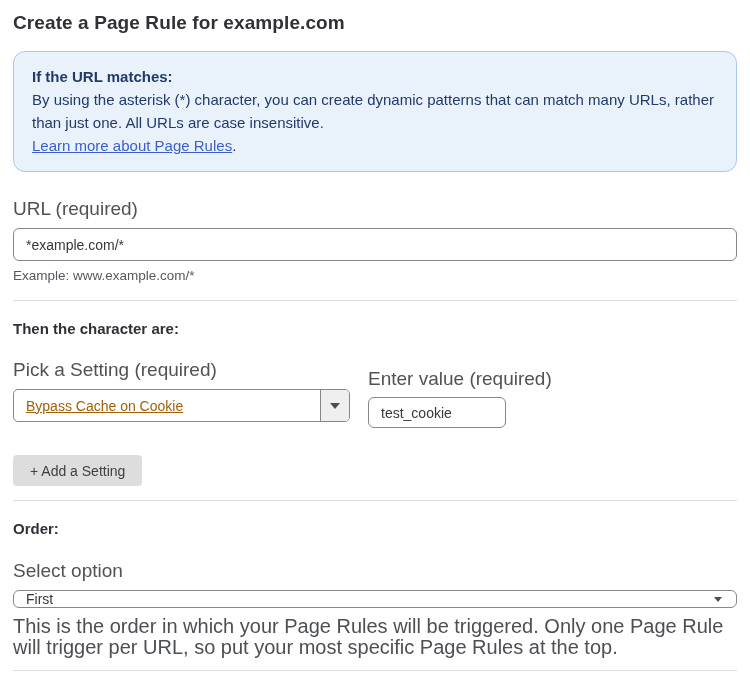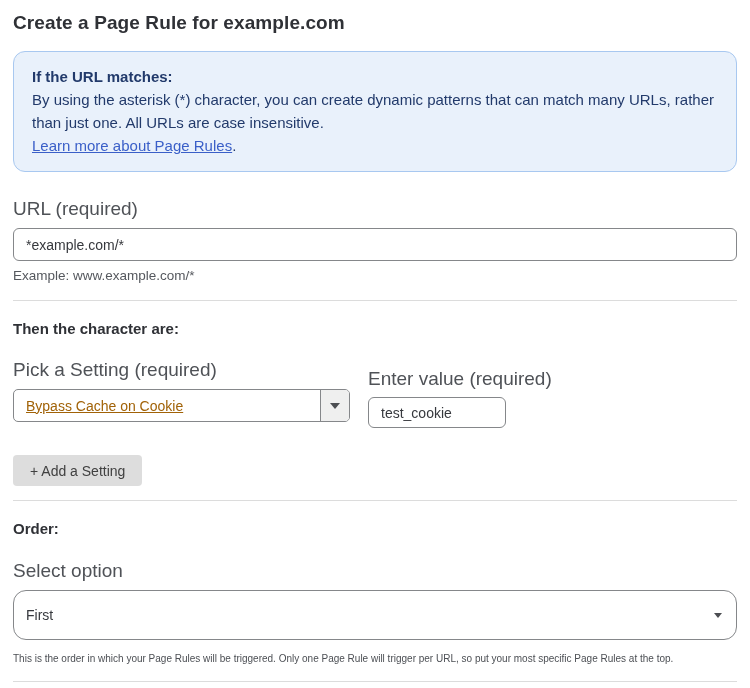--- a/index.html
+++ b/index.html
@@ -126,39 +126,39 @@
     font-family: "Liberation Sans", "DejaVu Sans", sans-serif;
     font-size: 14px;
     color: #404040;
     cursor: pointer;
   }
   .add-setting-btn { margin-top: 27px; }
 
   .order-section .field-label { margin-top: 23px; }
   .order-select {
     margin-top: 8px;
-    height: 50px;
+    height: 18px;
     border: 1px solid #85878a;
-    border-radius: 13px;
+    border-radius: 6px;
     display: flex;
     align-items: center;
     padding: 0 14px 0 12px;
     cursor: pointer;
     background: #ffffff;
   }
   .order-select-value { flex: 1; font-size: 14px; color: #36383d; }
   .caret-small {
     width: 0; height: 0;
     border-left: 4.5px solid transparent;
     border-right: 4.5px solid transparent;
     border-top: 5.5px solid #4c4e52;
   }
   .order-helper {
     margin-top: 8px;
-    font-size: 10px;
+    font-size: 20px;
     line-height: 21px;
     color: #4c4f54;
     max-width: 724px;
   }
   .divider-order { margin-top: 12px; }
 
   .footer-buttons { margin-top: 17px; display: flex; gap: 19px; align-items: center; }
   .blue-button {
     height: 31px;
     padding: 0 18px;

